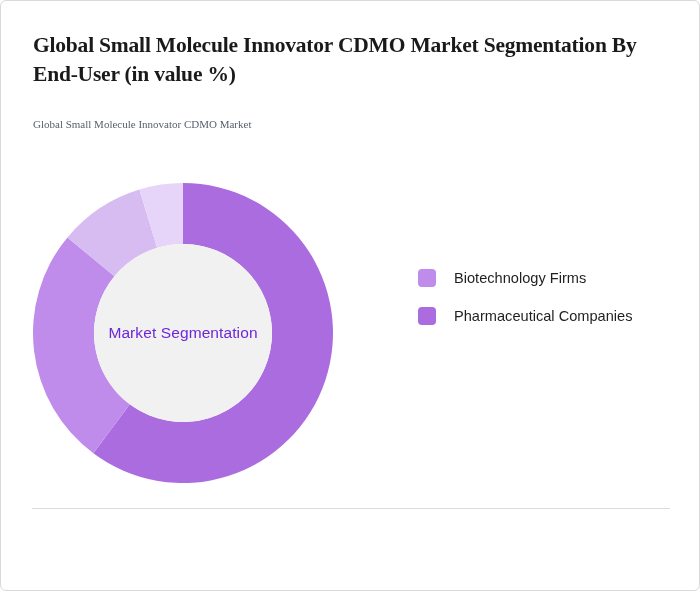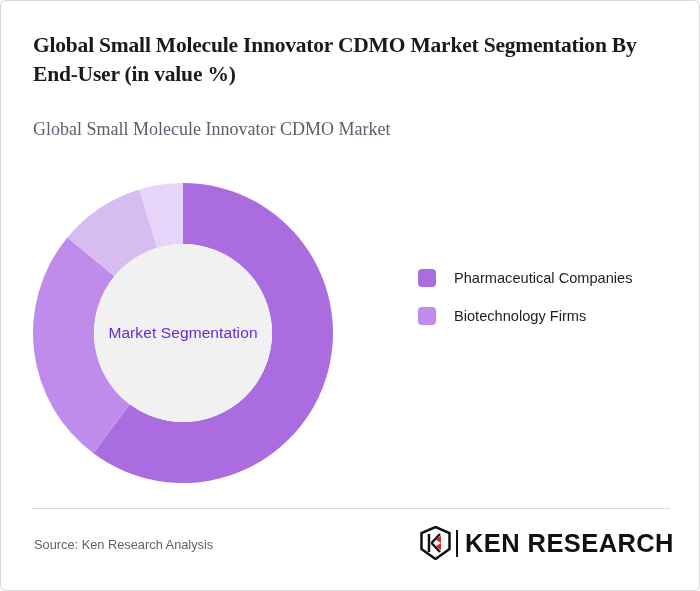--- a/index.html
+++ b/index.html
@@ -34,21 +34,21 @@
     font-weight: bold;
     color: #1a1a1a;
     line-height: 1.33;
     letter-spacing: -0.2px;
     margin: 0;
   }
   .subtitles {
     margin-top: 15px;
   }
   .subtitle {
-    font-size: 18px;
+    font-size: 11px;
     color: #595f6b;
     line-height: 1.55;
     margin-top: 28px;
   }
 
   
   .chart-area {
     position: absolute;
     left: 0;
     top: 170px;
@@ -184,41 +184,26 @@
           </g>
         <circle cx="151" cy="151" r="89" id="donut-hole" fill="#f1f1f1"></circle>
       </svg>
       <div class="donut-center-label">
         <span>Market Segmentation</span>
       </div>
     </div>
 
     <div class="legend" id="legend">
         <div class="legend-item">
+          <span class="legend-swatch" style="background: rgb(191, 140, 235);"></span>
+          <span class="legend-label">Biotechnology Firms</span>
+        </div>
+        <div class="legend-item">
           <span class="legend-swatch" style="background: rgb(171, 108, 224);"></span>
           <span class="legend-label">Pharmaceutical Companies</span>
         </div>
-        <div class="legend-item">
-          <span class="legend-swatch" style="background: rgb(191, 140, 235);"></span>
-          <span class="legend-label">Biotechnology Firms</span>
-        </div>
       </div>
 
   </div>
 
   <div class="footer-rule"></div>
-  <div class="footer">
-    <div class="source-text">Source: Ken Research Analysis</div>
-    <div class="brand">
-      <svg class="brand-mark" viewBox="0 0 62 68">
-        <path d="M31 2 L59 14 L59 46 L31 66 L3 46 L3 14 Z" fill="none" stroke="#111111" stroke-width="5"></path>
-        <path d="M18 16 L18 52" stroke="#111111" stroke-width="5" fill="none"></path>
-        <path d="M23 34 L40 16" stroke="#111111" stroke-width="5" fill="none"></path>
-        <path d="M23 34 L40 52" stroke="#111111" stroke-width="5" fill="none"></path>
-        <path d="M42 20 L42 34 L31 27 Z" fill="#e02027"></path>
-        <path d="M42 48 L42 34 L31 41 Z" fill="#e02027"></path>
-      </svg>
-      <div class="brand-divider"></div>
-      <div class="brand-name">KEN RESEARCH</div>
-    </div>
-  </div>
 
 </div>
 
 </body></html>

